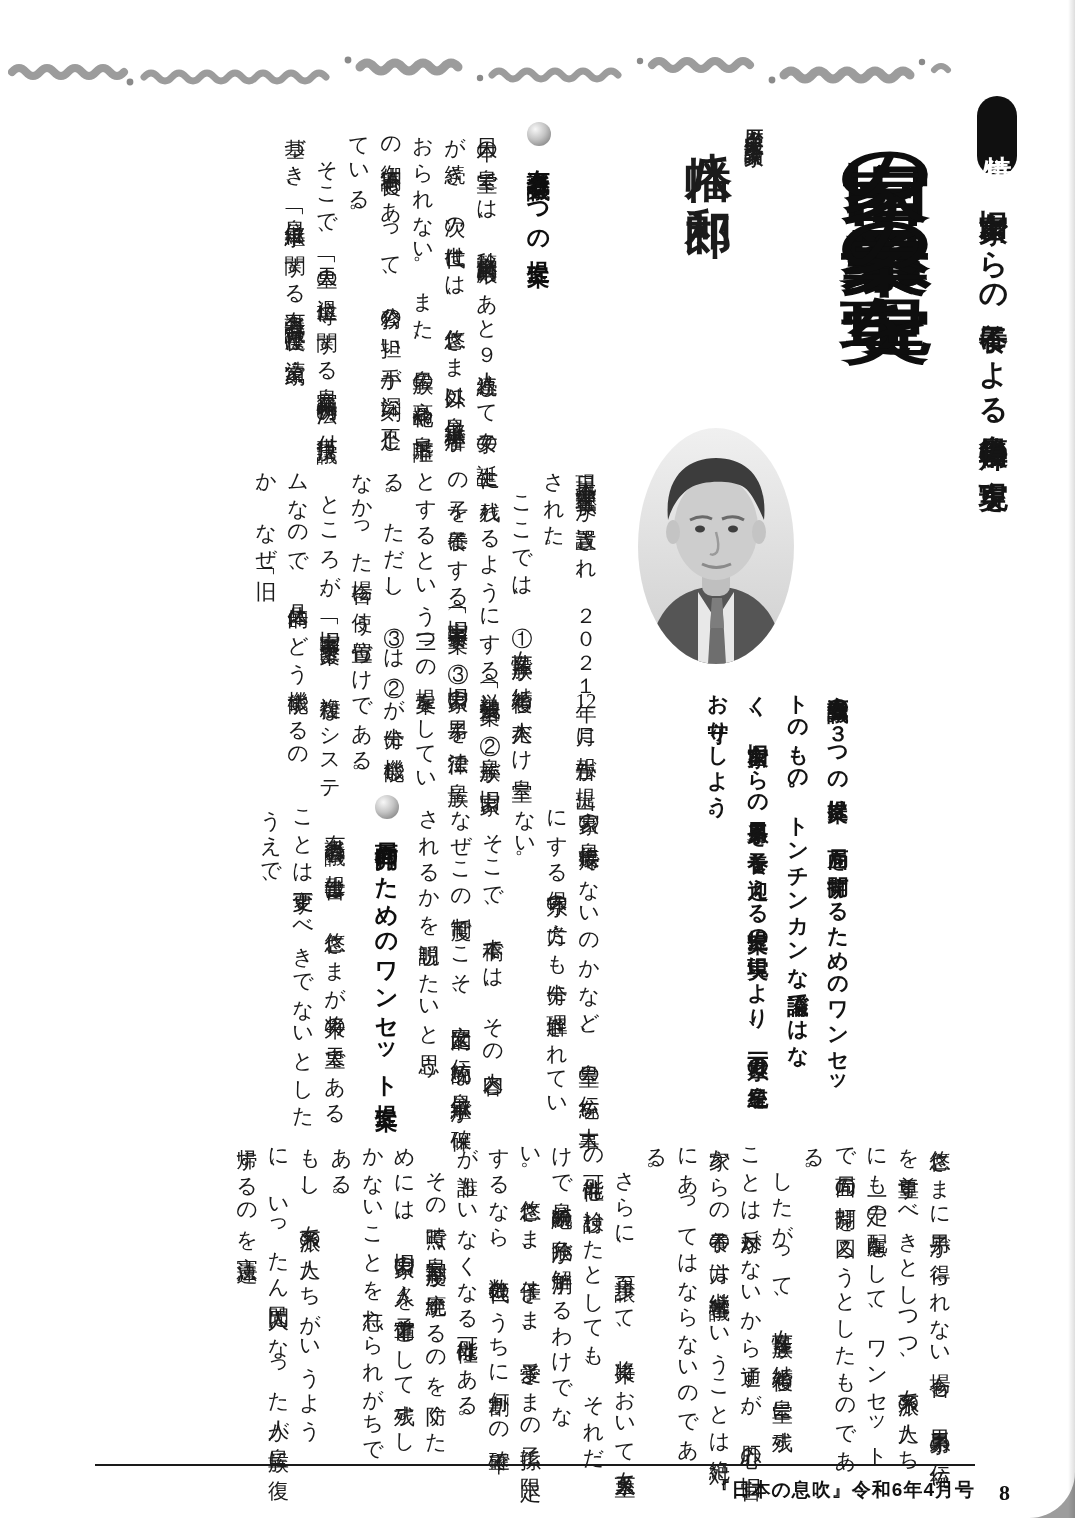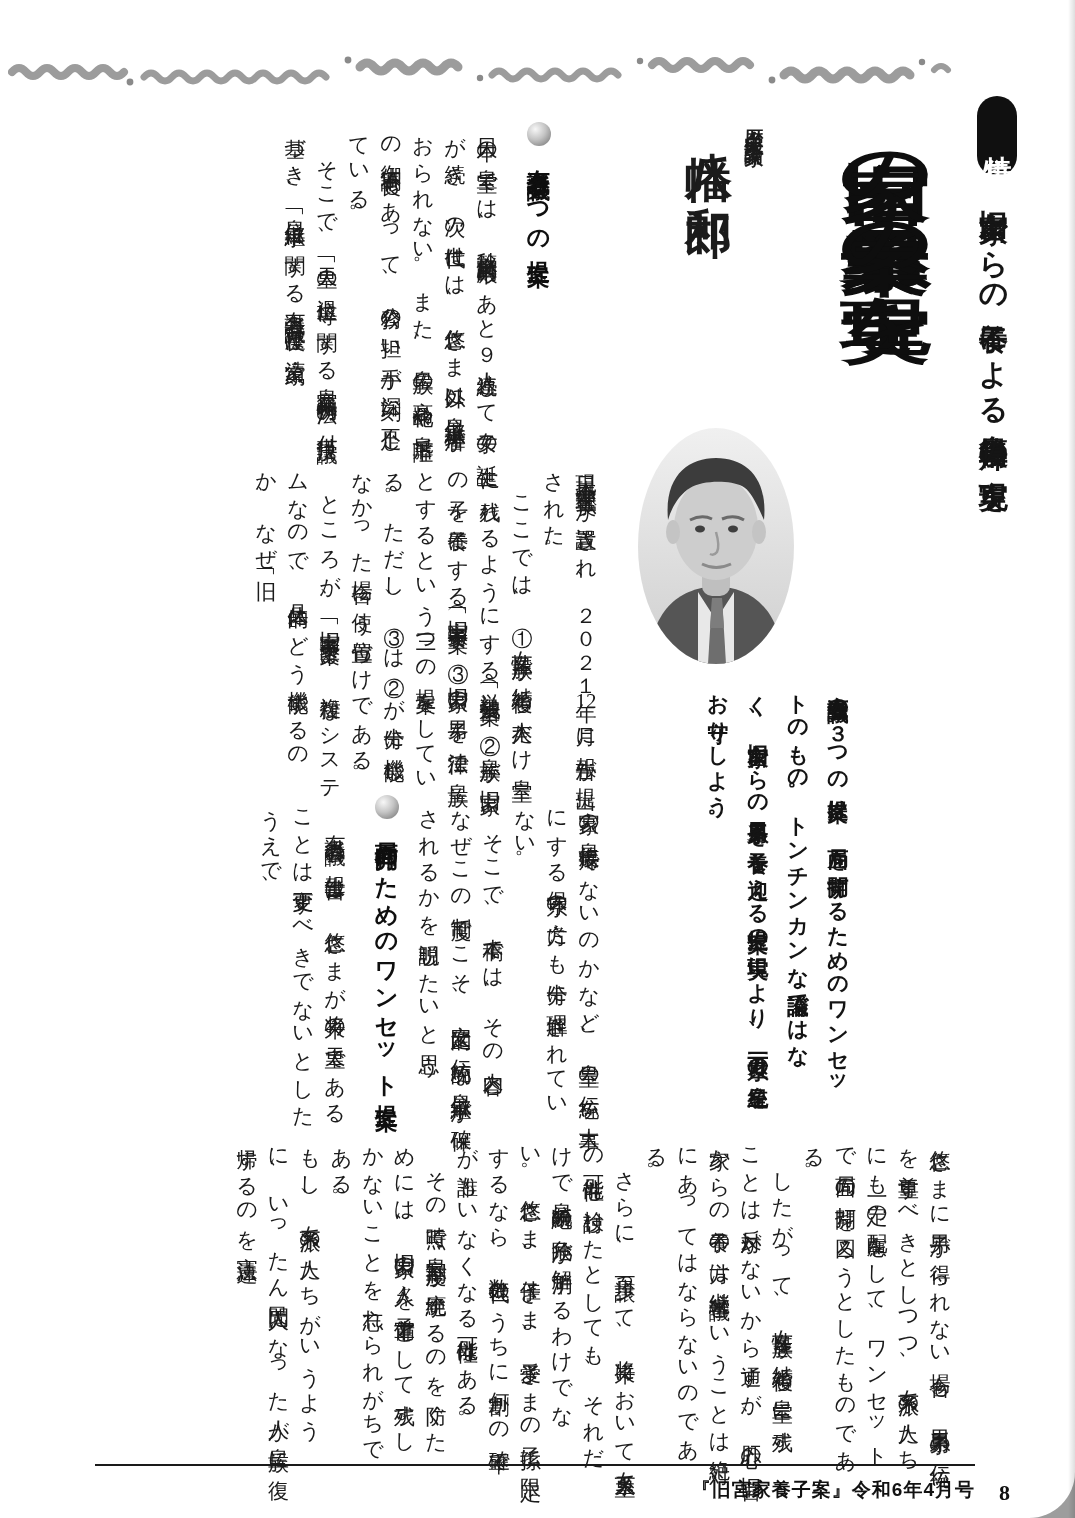--- a/index.html
+++ b/index.html
@@ -185,19 +185,19 @@
 
   <div class="body-block b4">
     <p>悠仁さまに男子が得られない場合も、男系男子の伝統を尊重すべきとしつつ、女系派の人たちにも一定の配慮をして、ワンセットで局面の打開を図ろうとしたものである。</p>
     <p>　したがって、女性皇族を結婚後も皇室に残すことは反対がないから通すが、肝心の旧宮家からの養子の方は継続審議ということは絶対にあってはならないのである。</p>
     <p>　さらに、百歩譲って、将来において女系天皇の可能性も検討したとしても、それだけで皇統断絶の危険が解消するわけでない。悠仁さま、佳子さま、愛子さまの子孫に限定するなら、数世代のうちに何割かの確率でが誰もいなくなる可能性はある。</p>
     <p>　その時点で皇室制度が廃絶するのを防ぐためには、旧宮家の人々を予備軍として残すしかないことを忘れられがちである。</p>
     <p>もし、女系派の人たちがいうように、いったん民間人になった人が皇族に復帰するのを憲法違</p>
   </div>
 
   <div class="footer-rule"></div>
-  <div class="issue">『旧宮家養子案』令和6年4月号</div>
+  <div class="issue">『日本の息吹』令和6年4月号</div>
   <div class="corner-gray"></div>
   <div class="corner-mask"></div>
   <div class="page-num">8</div>
   <div class="edge-shade"></div>
 
 </div>
 
 </body></html>

